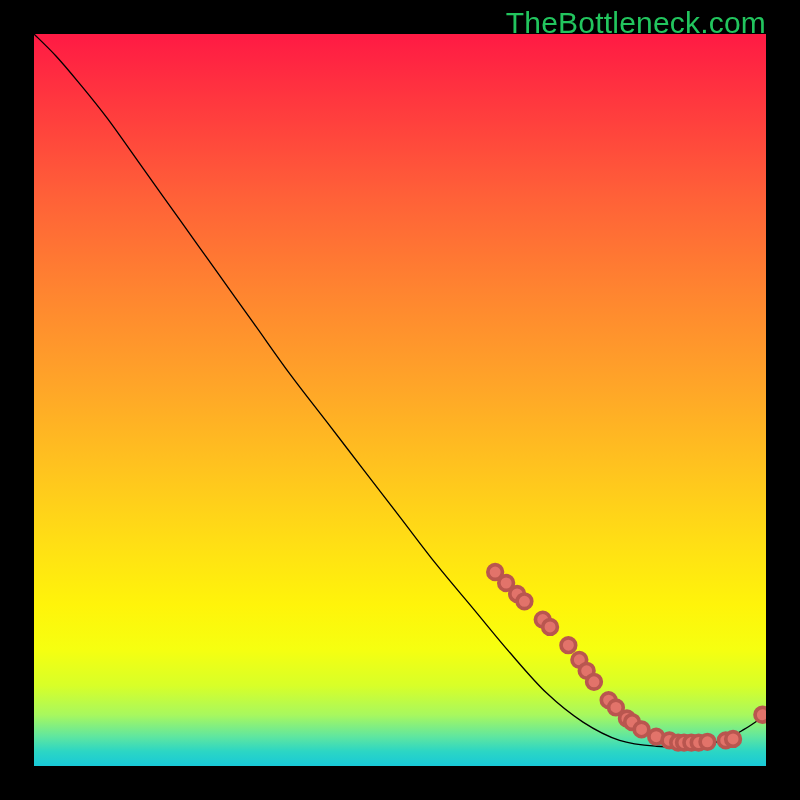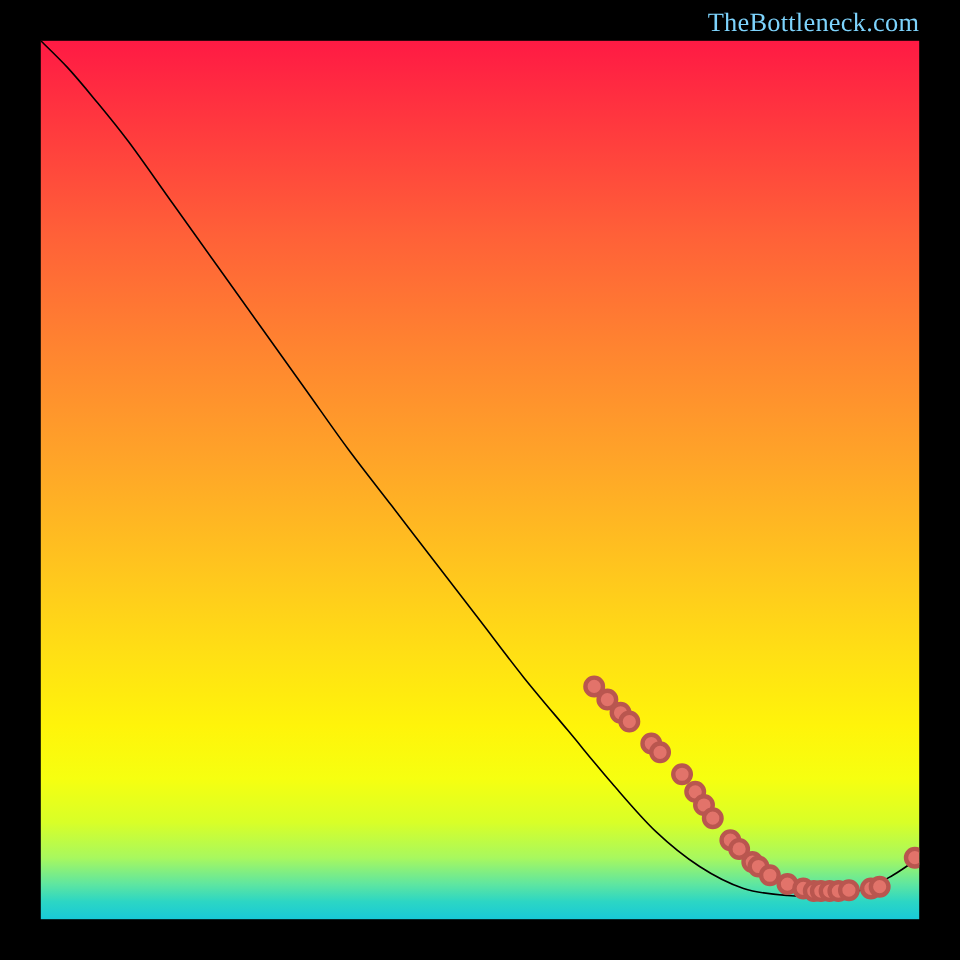--- a/index.html
+++ b/index.html
@@ -39,25 +39,24 @@
       #a8f85e 93%,
       #5fe6a0 96%,
       #2cd6c4 98%,
       #18c9d8 100%
     );
   }
   .watermark {
     position: absolute;
     top: 6px;
     right: 34px;
-    color: #7dd3fc;
-    font-size: 22px;
+    color: #22c55e;
+    font-size: 30px;
     letter-spacing: 0.2px;
     user-select: none;
-    font-family: Liberation Serif, serif;
   }
   svg.curve {
     position: absolute;
     left: 0;
     top: 0;
     width: 732px;
     height: 732px;
   }
   .dot {
     fill: #e2736a;

